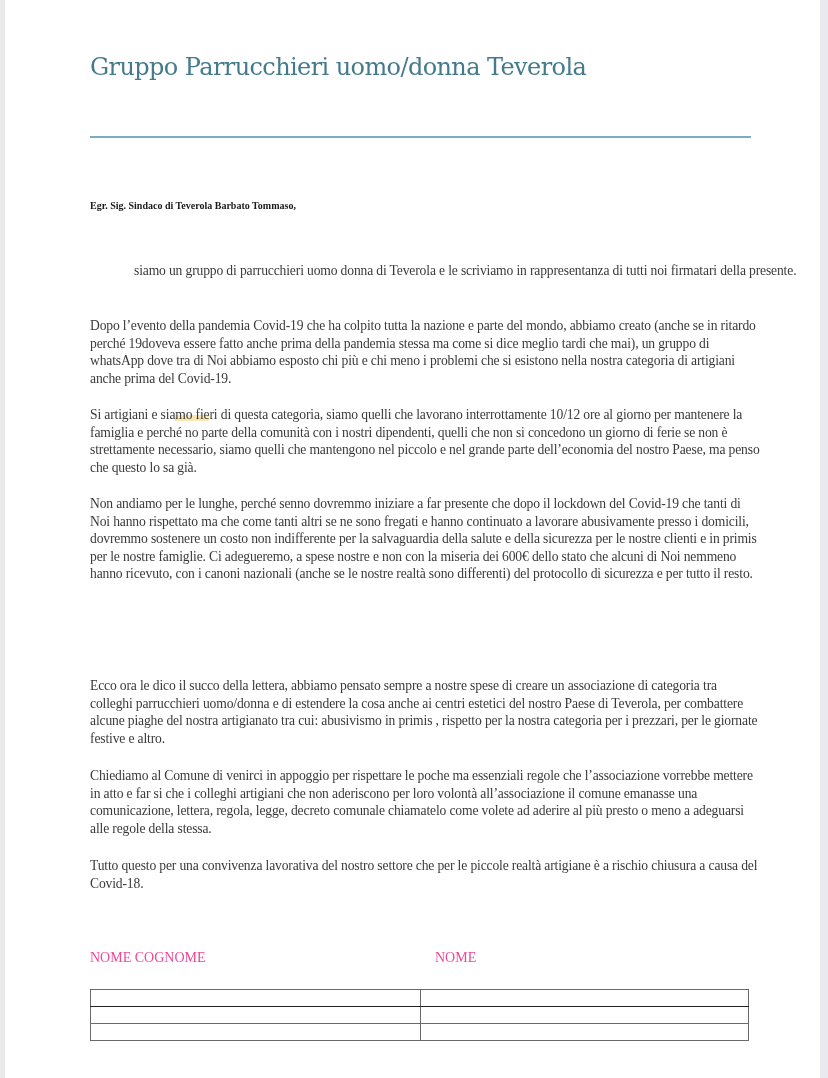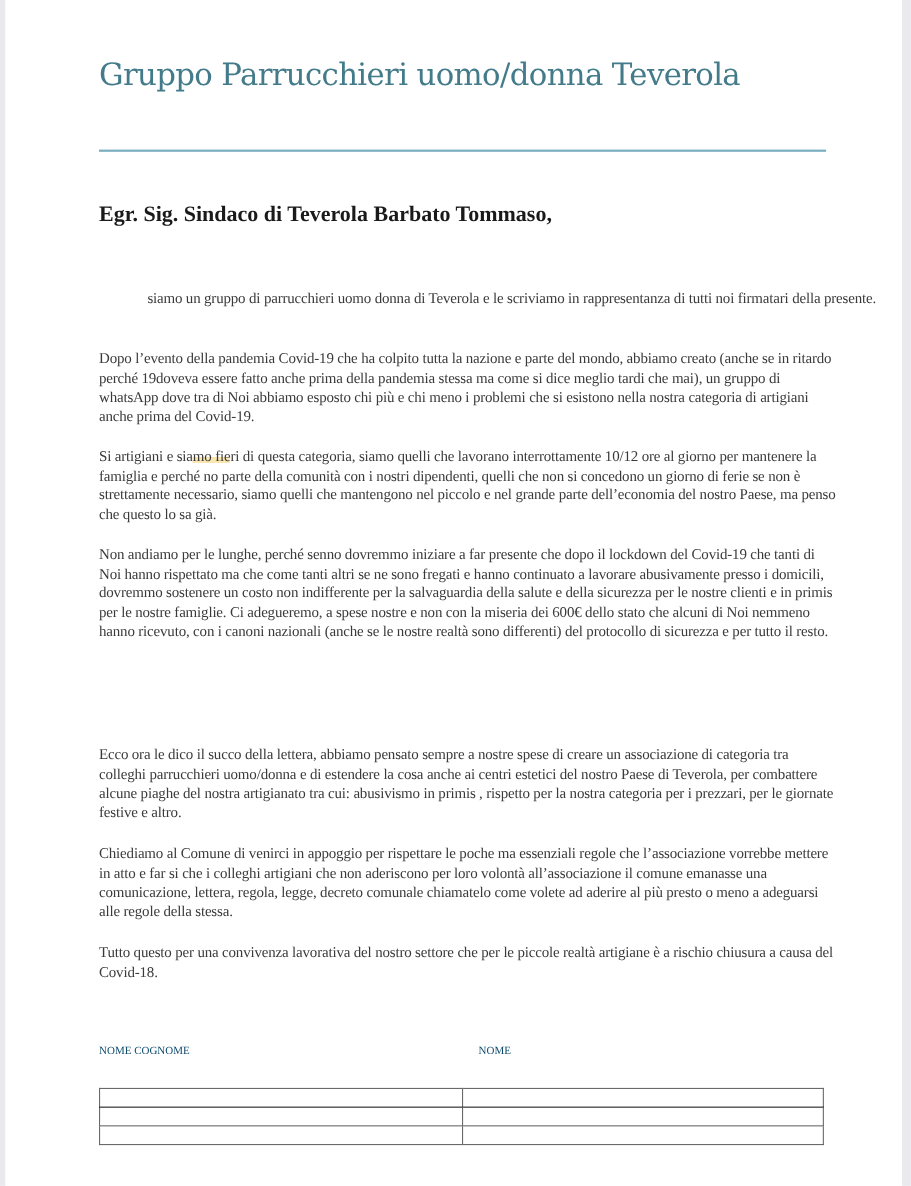--- a/index.html
+++ b/index.html
@@ -30,57 +30,57 @@
       width: 815px; height: 1078px;
       background: #ffffff;
     }
     .title {
       position: absolute;
       left: 85px; top: 46px;
       width: 660px;
       margin: 0;
       font-family: "DejaVu Serif", "Liberation Serif", serif;
       font-weight: normal;
-      font-size: 28px;
+      font-size: 24px;
       line-height: 43px;
       color: #447b8a;
       letter-spacing: -0.6px;
     }
     .title-rule {
       position: absolute;
       left: 85px; top: 136px;
       width: 661px; height: 2px;
       background: #79adbf;
     }
     .salutation {
       position: absolute;
-      left: 85px; top: 184px;
-      font-size: 20px;
+      left: 85px; top: 200px;
+      font-size: 10px;
       font-weight: bold;
       color: #1a1a1a;
       margin: 0;
     }
     .body-text {
       position: absolute;
       left: 85px;
       width: 672px;
       margin: 0;
       font-size: 13.6px;
       line-height: 17.6px;
       color: #3a3a3a;
       letter-spacing: -0.15px;
     }
     .hl {
       background: linear-gradient(to bottom, transparent 55%, rgba(247,222,150,0.75) 55%, rgba(247,222,150,0.75) 95%, transparent 95%);
     }
     .sig-label {
       position: absolute;
       top: 950px;
-      font-size: 10px;
-      color: #0c4a6e;
+      font-size: 14px;
+      color: #ec4899;
       margin: 0;
     }
     .sig-table {
       position: absolute;
       left: 85px; top: 989px;
       width: 659px;
       border-collapse: collapse;
       border: 1.5px solid #6a6a6a;
     }
     .sig-table td {

